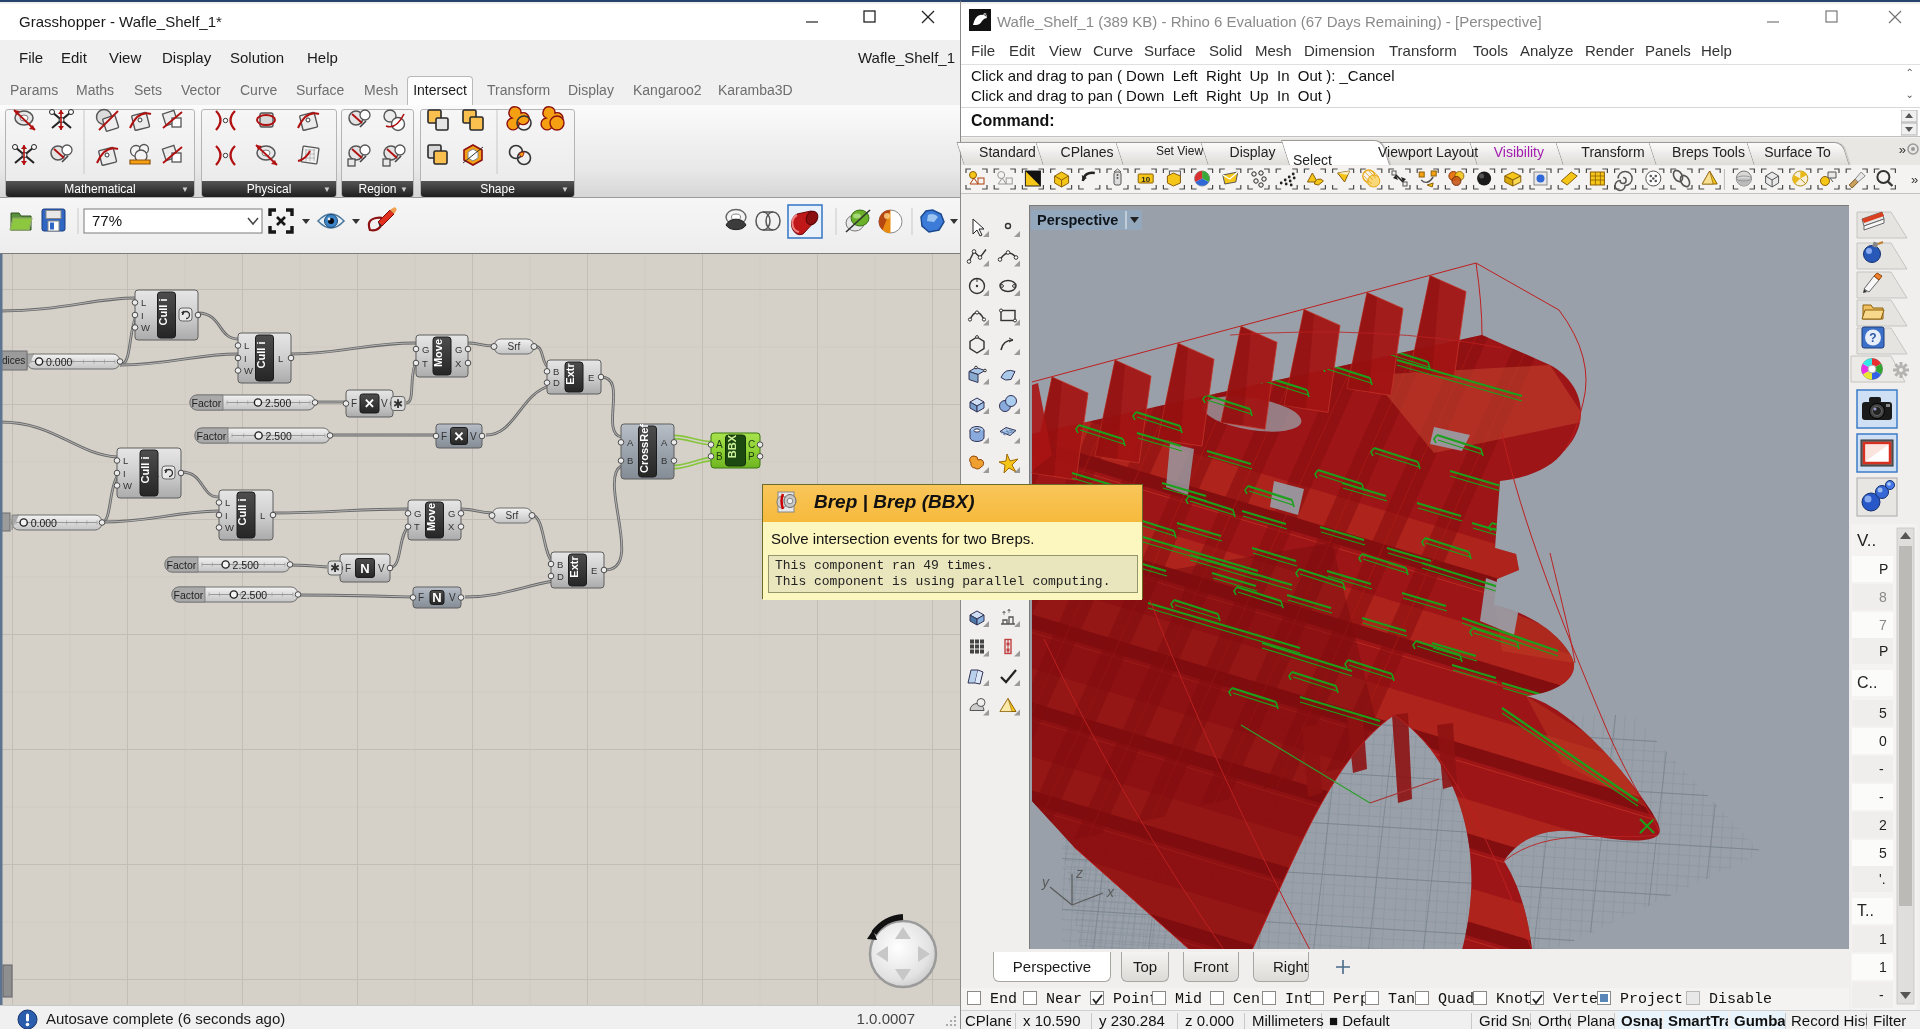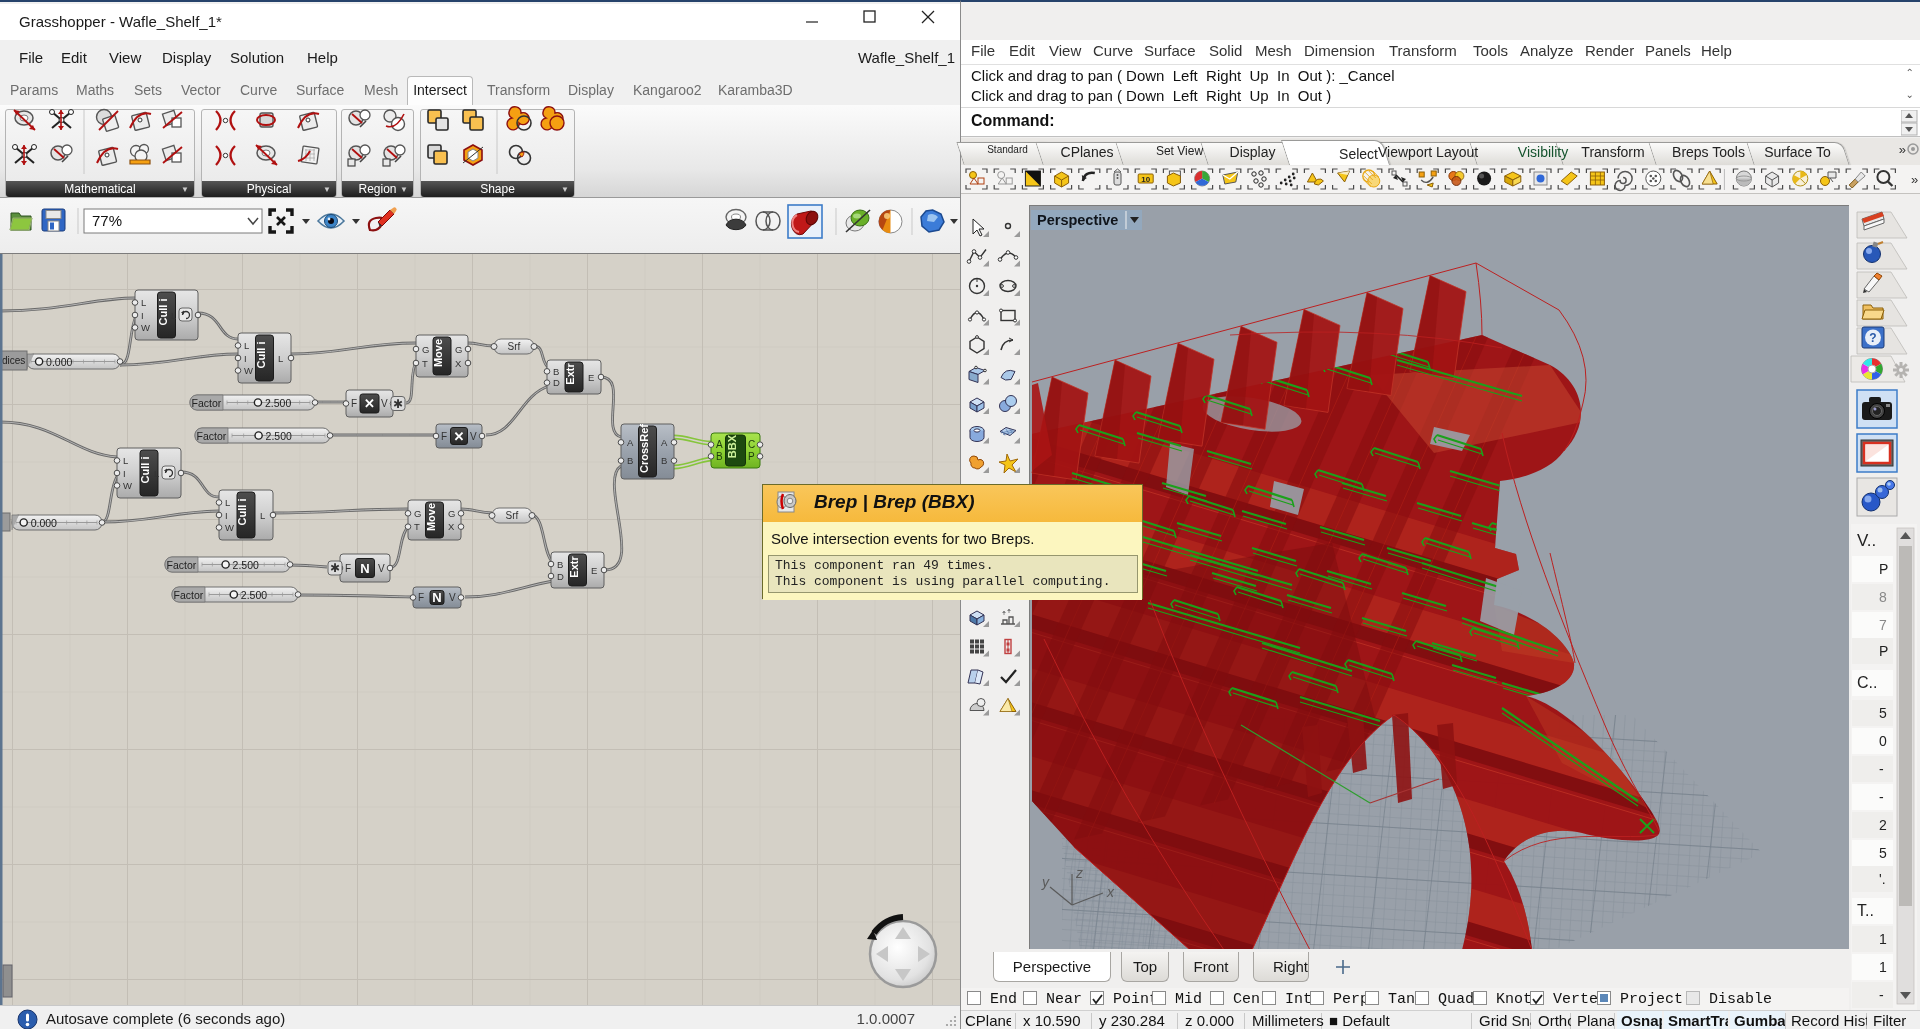--- a/index.html
+++ b/index.html
@@ -778,20 +778,38 @@
             <circle cx="11" cy="7" r="1.1"></circle>
             <circle cx="3" cy="11" r="1.1"></circle>
             <circle cx="7" cy="11" r="1.1"></circle>
             <circle cx="11" cy="11" r="1.1"></circle>
           </g>
         </svg>
   </div>
 </div>
 
 <div id="rh">
+  <div id="rh-title">
+    <svg style="position:absolute;left:8px;top:5px" width="22" height="22">
+          <rect x="0" y="0" width="22" height="22" fill="#111"></rect>
+          <path d="M4 16 Q6 7 11 6 Q16 5 18 9 Q15 9 13 12 Q11 16 7 16 Z" fill="#fff"></path>
+          <text x="14" y="9" font-size="7" fill="#fff" font-family="Liberation Sans">6</text>
+        </svg>
+    <span class="t">Wafle_Shelf_1 (389 KB) - Rhino 6 Evaluation (67 Days Remaining) - [Perspective]</span>
+    <svg class="winbtn" style="left:806px;top:11px" width="14" height="14">
+          <line x1="0" y1="7" x2="12" y2="7" stroke="#777" stroke-width="1.2"></line>
+        </svg>
+    <svg class="winbtn" style="left:864px;top:6px" width="14" height="14">
+          <rect x="1" y="1" width="11" height="11" fill="none" stroke="#777" stroke-width="1.2"></rect>
+        </svg>
+    <svg class="winbtn" style="left:927px;top:6px" width="14" height="14">
+          <line x1="1" y1="1" x2="13" y2="13" stroke="#777" stroke-width="1.2"></line>
+          <line x1="13" y1="1" x2="1" y2="13" stroke="#777" stroke-width="1.2"></line>
+        </svg>
+  </div>
   <div id="rh-menu">
     <span style="left:10px">File</span>
         <span style="left:48px">Edit</span>
         <span style="left:88px">View</span>
         <span style="left:132px">Curve</span>
         <span style="left:183px">Surface</span>
         <span style="left:248px">Solid</span>
         <span style="left:294px">Mesh</span>
         <span style="left:343px">Dimension</span>
         <span style="left:428px">Transform</span>
@@ -811,33 +829,33 @@
     <span style="position:absolute;left:10px;top:4px;font-size:16px;font-weight:bold;color:#111">Command:</span>
     <svg style="position:absolute;right:2px;top:2px" width="17" height="26">
           <rect x="0" y="0" width="16" height="12" fill="#f0f0f0" stroke="#b0b0b0"></rect>
           <path d="M8,3 l4,5 h-8 z" fill="#555"></path>
           <rect x="0" y="13" width="16" height="12" fill="#f0f0f0" stroke="#b0b0b0"></rect>
           <path d="M8,22 l4,-5 h-8 z" fill="#555"></path>
         </svg>
   </div>
   <div id="rh-tabs">
         <div style="position:absolute;left:-1.0px;top:4px;width:95.0px;height:23px;background:linear-gradient(#fbfbfa,#dedcd8);border:1px solid #9a9a98;border-bottom:none;border-radius:0 8px 0 0;transform:skewX(18deg);z-index:1;box-shadow:1px 0 1px rgba(0,0,0,0.15)"></div>
-<div style="position:absolute;left:7.0px;top:6px;width:79.0px;text-align:center;font-size:10px;color:#222;z-index:6">Standard</div>
+<div style="position:absolute;left:7.0px;top:6px;width:79.0px;text-align:center;font-size:14px;color:#222;z-index:6">Standard</div>
 <div style="position:absolute;left:78.0px;top:4px;width:96.0px;height:23px;background:linear-gradient(#fbfbfa,#dedcd8);border:1px solid #9a9a98;border-bottom:none;border-radius:0 8px 0 0;transform:skewX(18deg);z-index:1;box-shadow:1px 0 1px rgba(0,0,0,0.15)"></div>
 <div style="position:absolute;left:86.0px;top:6px;width:80.0px;text-align:center;font-size:14px;color:#222;z-index:6">CPlanes</div>
 <div style="position:absolute;left:158.0px;top:4px;width:101.0px;height:23px;background:linear-gradient(#fbfbfa,#dedcd8);border:1px solid #9a9a98;border-bottom:none;border-radius:0 8px 0 0;transform:skewX(18deg);z-index:1;box-shadow:1px 0 1px rgba(0,0,0,0.15)"></div>
 <div style="position:absolute;left:176px;top:6px;width:85.0px;text-align:center;font-size:12px;color:#222;z-index:6">Set View</div>
 <div style="position:absolute;left:243.0px;top:4px;width:97.0px;height:23px;background:linear-gradient(#fbfbfa,#dedcd8);border:1px solid #9a9a98;border-bottom:none;border-radius:0 8px 0 0;transform:skewX(18deg);z-index:1;box-shadow:1px 0 1px rgba(0,0,0,0.15)"></div>
 <div style="position:absolute;left:251.0px;top:6px;width:81.0px;text-align:center;font-size:14px;color:#222;z-index:6">Display</div>
 <div style="position:absolute;left:324.0px;top:2px;width:101.0px;height:25px;background:#ffffff;border:1px solid #9a9a98;border-bottom:none;border-radius:0 8px 0 0;transform:skewX(18deg);z-index:5;box-shadow:1px 0 1px rgba(0,0,0,0.15)"></div>
-<div style="position:absolute;left:332.0px;top:8px;width:85.0px;text-align:right;font-size:14px;color:#222;z-index:6">Select</div>
+<div style="position:absolute;left:332.0px;top:14px;width:85.0px;text-align:left;font-size:14px;color:#222;z-index:6">Select</div>
 <div style="position:absolute;left:409.0px;top:4px;width:118.5px;height:23px;background:linear-gradient(#fbfbfa,#dedcd8);border:1px solid #9a9a98;border-bottom:none;border-radius:0 8px 0 0;transform:skewX(18deg);z-index:1;box-shadow:1px 0 1px rgba(0,0,0,0.15)"></div>
 <div style="position:absolute;left:417.0px;top:6px;width:102.5px;font-size:14px;color:#222;z-index:6">Viewport Layout</div>
 <div style="position:absolute;left:511.5px;top:4px;width:102.0px;height:23px;background:linear-gradient(#fbfbfa,#dedcd8);border:1px solid #9a9a98;border-bottom:none;border-radius:0 8px 0 0;transform:skewX(18deg);z-index:1;box-shadow:1px 0 1px rgba(0,0,0,0.15)"></div>
-<div style="position:absolute;left:539px;top:6px;width:86.0px;text-align:center;font-size:14px;color:#14532d;z-index:6">Visibility</div>
+<div style="position:absolute;left:497px;top:6px;width:86.0px;text-align:right;font-size:14px;color:#a21caf;z-index:6">Visibility</div>
 <div style="position:absolute;left:597.5px;top:4px;width:109.0px;height:23px;background:linear-gradient(#fbfbfa,#dedcd8);border:1px solid #9a9a98;border-bottom:none;border-radius:0 8px 0 0;transform:skewX(18deg);z-index:1;box-shadow:1px 0 1px rgba(0,0,0,0.15)"></div>
 <div style="position:absolute;left:605.5px;top:6px;width:93.0px;text-align:center;font-size:14px;color:#222;z-index:6">Transform</div>
 <div style="position:absolute;left:690.5px;top:4px;width:114.0px;height:23px;background:linear-gradient(#fbfbfa,#dedcd8);border:1px solid #9a9a98;border-bottom:none;border-radius:0 8px 0 0;transform:skewX(18deg);z-index:1;box-shadow:1px 0 1px rgba(0,0,0,0.15)"></div>
 <div style="position:absolute;left:698.5px;top:6px;width:98.0px;text-align:center;font-size:14px;color:#222;z-index:6">Breps Tools</div>
 <div style="position:absolute;left:788.5px;top:4px;width:96.0px;height:23px;background:linear-gradient(#fbfbfa,#dedcd8);border:1px solid #9a9a98;border-bottom:none;border-radius:0 8px 0 0;transform:skewX(18deg);z-index:1;box-shadow:1px 0 1px rgba(0,0,0,0.15)"></div>
 <div style="position:absolute;left:796.5px;top:6px;width:80.0px;text-align:center;font-size:14px;color:#222;z-index:6">Surface To</div>
 <div style="position:absolute;right:14px;top:4px;font-size:13px;color:#333;z-index:6">»</div>
 <svg style="position:absolute;right:0px;top:4px;z-index:6" width="14" height="14">
           <circle cx="7" cy="7" r="5" fill="none" stroke="#999" stroke-width="1.5"></circle>
           <circle cx="7" cy="7" r="2" fill="#999"></circle>

